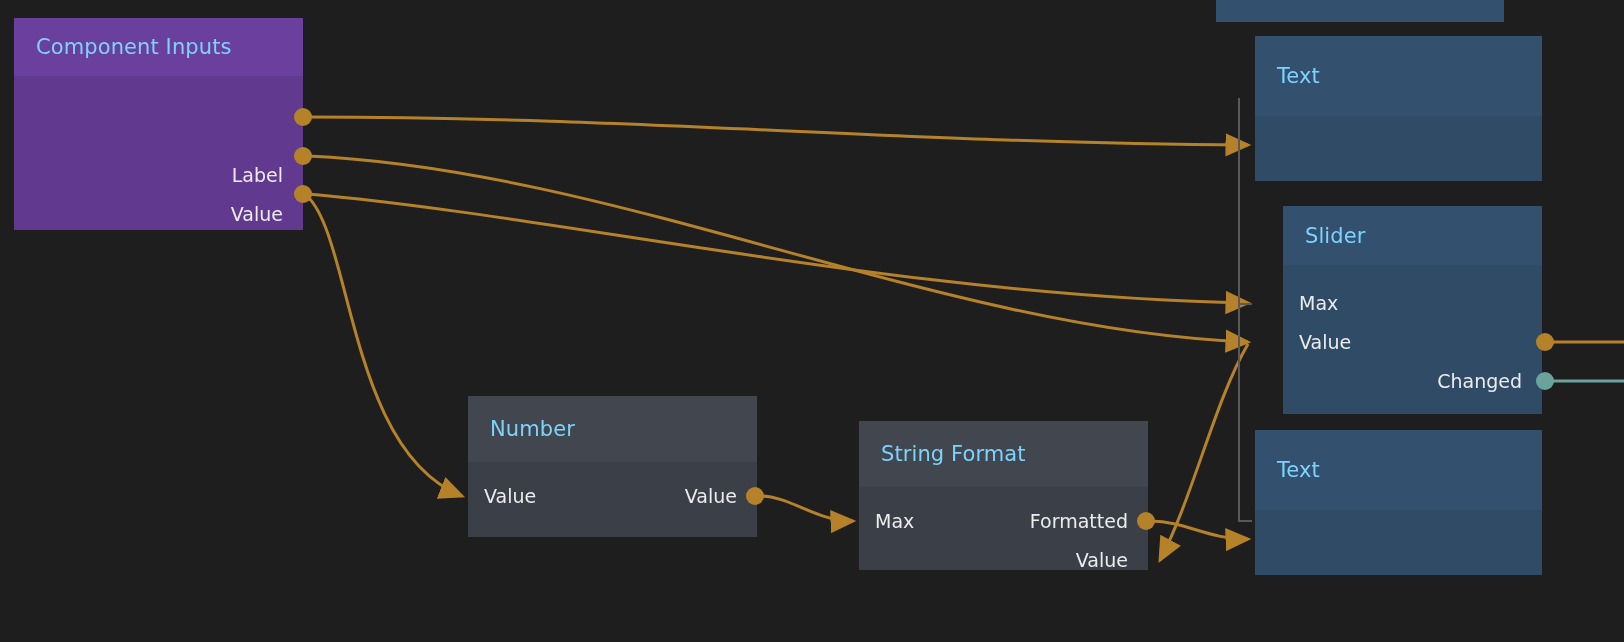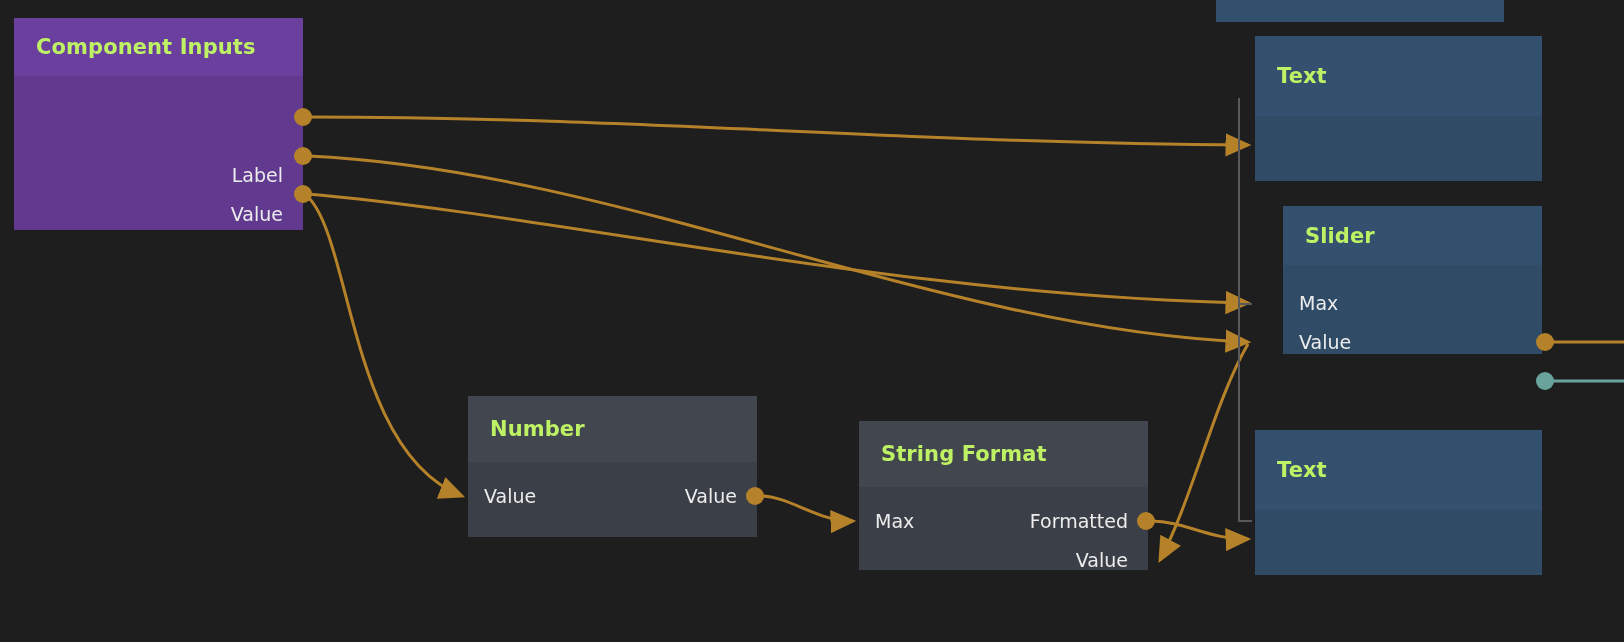--- a/index.html
+++ b/index.html
@@ -33,25 +33,24 @@
     position: absolute;
     box-sizing: border-box;
     overflow: hidden;
   }
   .node-header {
     box-sizing: border-box;
     width: 100%;
     display: flex;
     align-items: center;
     padding: 0 22px;
-    color: #bef264;
+    color: #7dd3fc;
     font-size: 21px;
     letter-spacing: 0.1px;
     white-space: nowrap;
-    font-weight: bold;
   }
   .node-body {
     position: relative;
     width: 100%;
     box-sizing: border-box;
   }
   .port-row {
     position: absolute;
     left: 0;
     right: 0;
@@ -151,29 +150,32 @@
     </div>
   </div>
 
   <div class="node theme-blue" style="left:1255px; top:36px; width:287px; height:145px;">
     <div class="node-header" style="height:80px;">Text</div>
     <div class="node-body" style="height:65px;">
       
     </div>
   </div>
 
-  <div class="node theme-blue" style="left:1283px; top:206px; width:259px; height:148px;">
+  <div class="node theme-blue" style="left:1283px; top:206px; width:259px; height:208px;">
     <div class="node-header" style="height:59px;">Slider</div>
     <div class="node-body" style="height:149px;">
       <div class="port-row" style="top:26px;">
         <span class="port-label-in">Max</span>
       </div>
       <div class="port-row" style="top:65px;">
         <span class="port-label-in">Value</span>
       </div>
+      <div class="port-row" style="top:104px;">
+        <span class="port-label-out">Changed</span>
+      </div>
     </div>
   </div>
 
   <div class="node theme-blue" style="left:1255px; top:430px; width:287px; height:145px;">
     <div class="node-header" style="height:80px;">Text</div>
     <div class="node-body" style="height:65px;">
       
     </div>
   </div>
 

